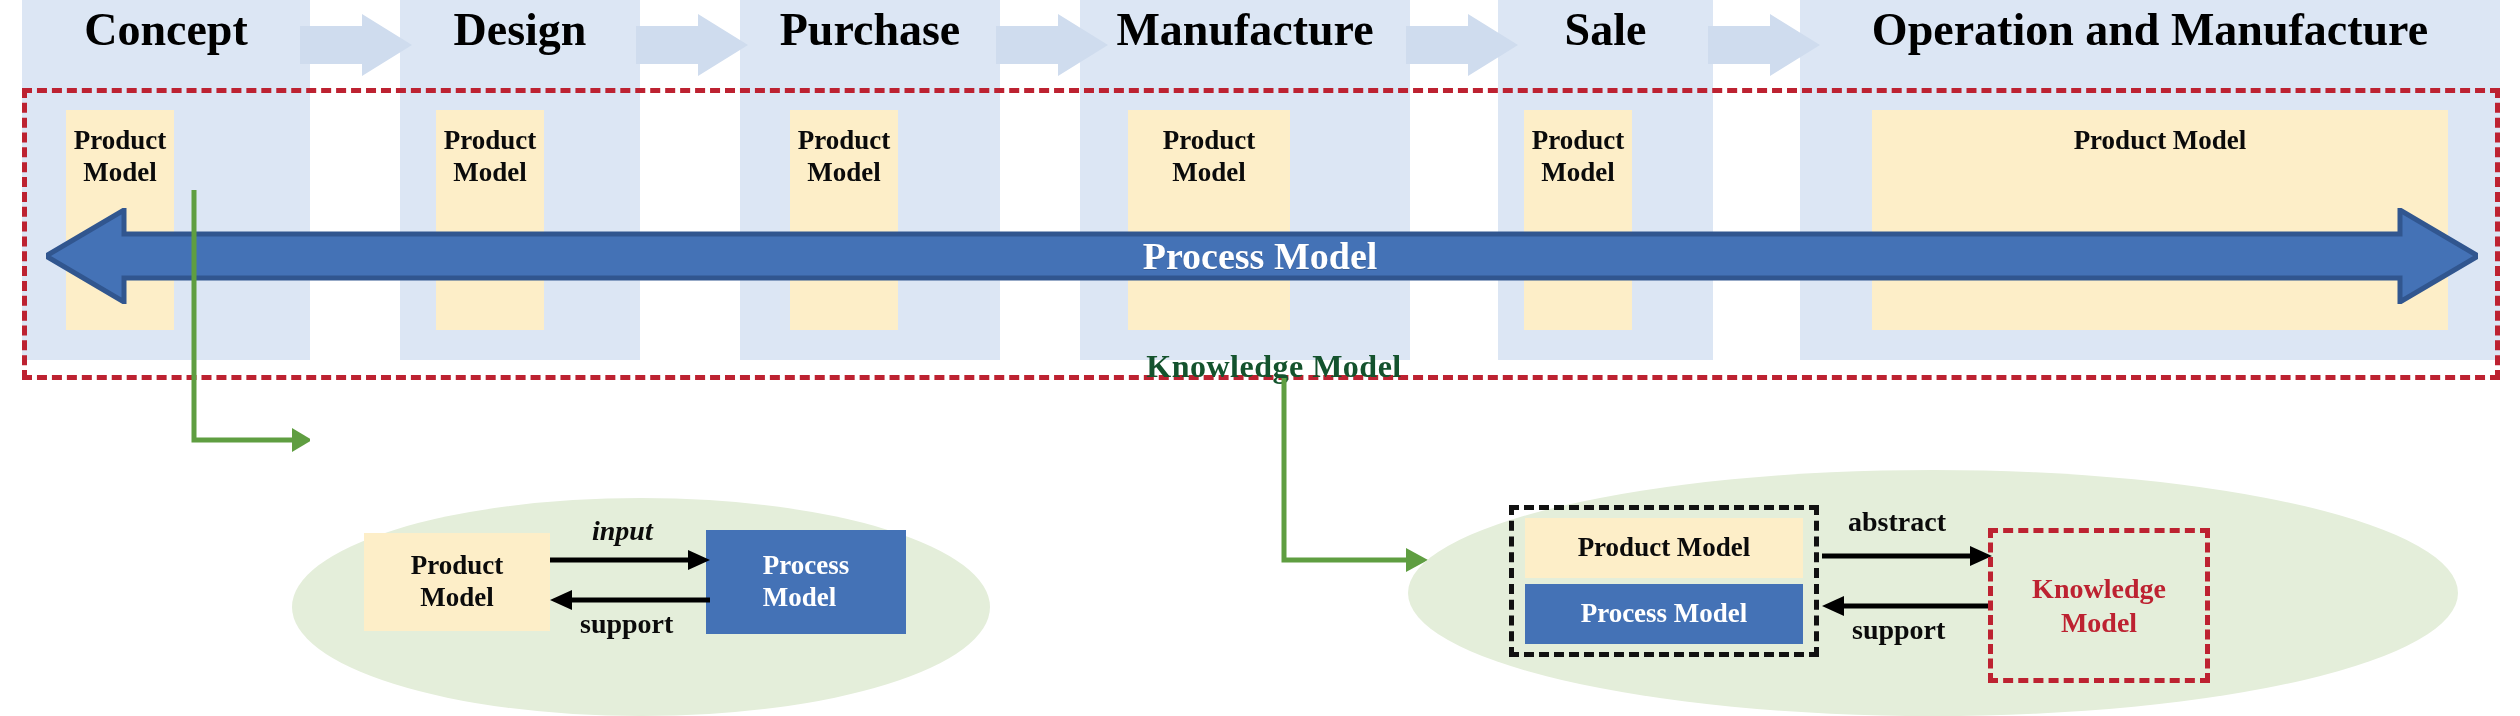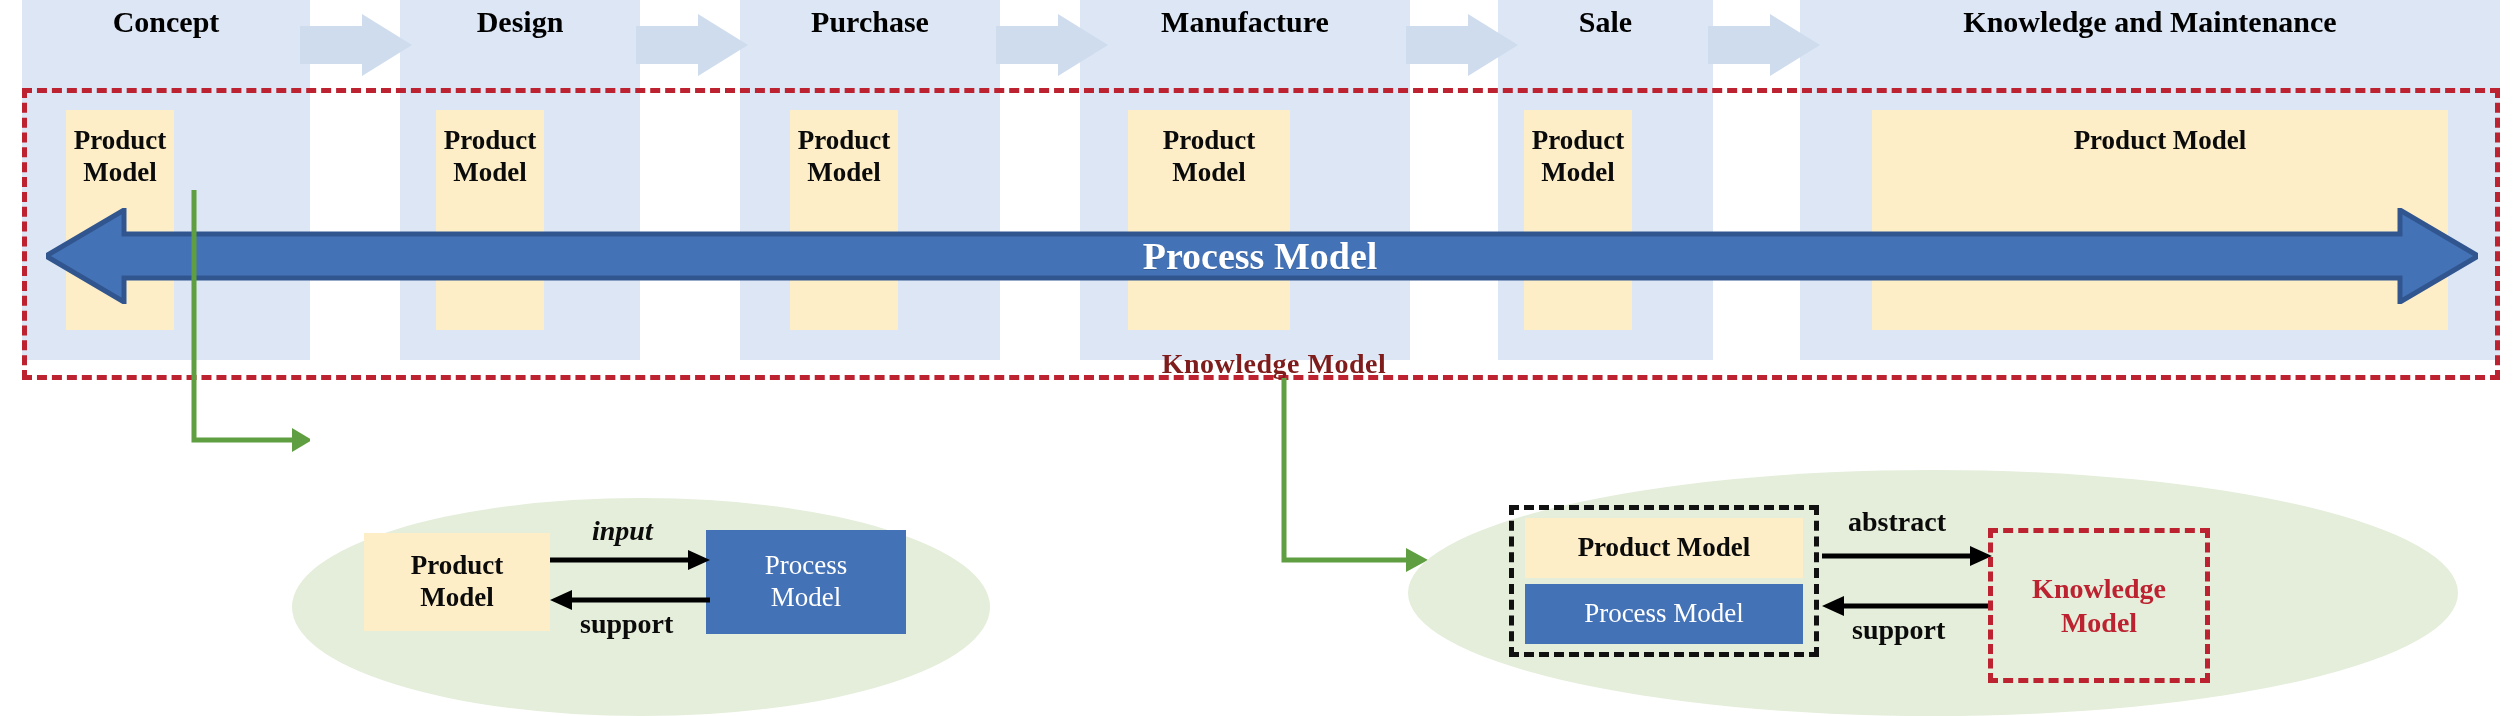--- a/index.html
+++ b/index.html
@@ -23,21 +23,21 @@
     position: absolute;
     top: 0;
     background: #dce6f4;
   }
   .stage-title {
     position: absolute;
     top: 6px;
     left: 0;
     right: 0;
     text-align: center;
-    font-size: 30px;
+    font-size: 46px;
     font-weight: bold;
     color: #000000;
     line-height: 1.05;
     white-space: nowrap;
   }
   .pm-box {
     position: absolute;
     background: #fdeec8;
     display: flex;
     align-items: flex-start;
@@ -64,23 +64,23 @@
     border: 5px dashed #bd2231;
     box-sizing: border-box;
     pointer-events: none;
   }
   #km-label {
     position: absolute;
     left: 0;
     right: 0;
     top: 348px;
     text-align: center;
-    font-size: 28px;
-    font-weight: bold;
-    color: #7f1d1d;
+    font-size: 32px;
+    font-weight: bold;
+    color: #14532d;
     letter-spacing: .5px;
     padding-left: 28px;
   }
 
   
   #process-arrow {
     position: absolute;
     left: 46px;
     top: 208px;
     width: 2432px;
@@ -122,24 +122,24 @@
     text-align: center;
     box-sizing: border-box;
   }
   .detail-prm {
     position: absolute;
     background: #4472b6;
     display: flex;
     align-items: center;
     justify-content: center;
     font-size: 27px;
-    font-weight: normal;
+    font-weight: bold;
     color: #ffffff;
     line-height: 1.18;
-    text-align: center;
+    text-align: left;
     box-sizing: border-box;
   }
   .edge-label {
     position: absolute;
     font-size: 28px;
     font-weight: bold;
     color: #0b0b0b;
     white-space: nowrap;
   }
   #dashdot-box {
@@ -184,21 +184,21 @@
   <div class="stage-col" style="left:740px;top:0;width:260px;height:360px;">
     <div class="stage-title">Purchase</div>
   </div>
   <div class="stage-col" style="left:1080px;top:0;width:330px;height:360px;">
     <div class="stage-title">Manufacture</div>
   </div>
   <div class="stage-col" style="left:1498px;top:0;width:215px;height:360px;">
     <div class="stage-title">Sale</div>
   </div>
   <div class="stage-col" style="left:1800px;top:0;width:700px;height:360px;">
-    <div class="stage-title">Knowledge and Maintenance</div>
+    <div class="stage-title">Operation and Manufacture</div>
   </div>
 
   <svg style="position:absolute;left:300px;top:14px;width:112px;height:62px;">
     <polygon points="0,12 62,12 62,0 112,31 62,62 62,50 0,50" fill="#cfdcee"></polygon>
   </svg>
   <svg style="position:absolute;left:636px;top:14px;width:112px;height:62px;">
     <polygon points="0,12 62,12 62,0 112,31 62,62 62,50 0,50" fill="#cfdcee"></polygon>
   </svg>
   <svg style="position:absolute;left:996px;top:14px;width:112px;height:62px;">
     <polygon points="0,12 62,12 62,0 112,31 62,62 62,50 0,50" fill="#cfdcee"></polygon>

